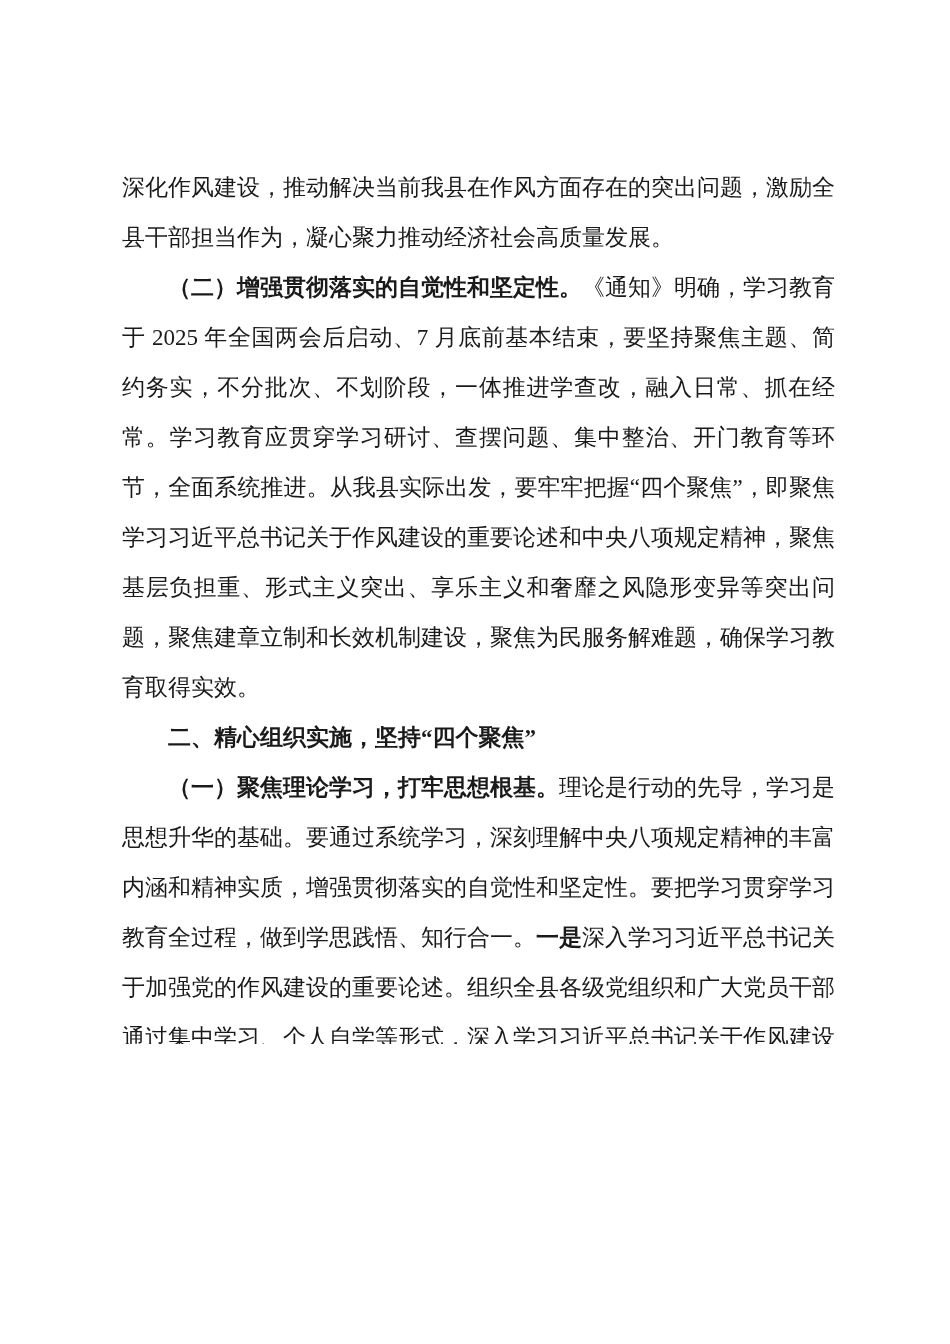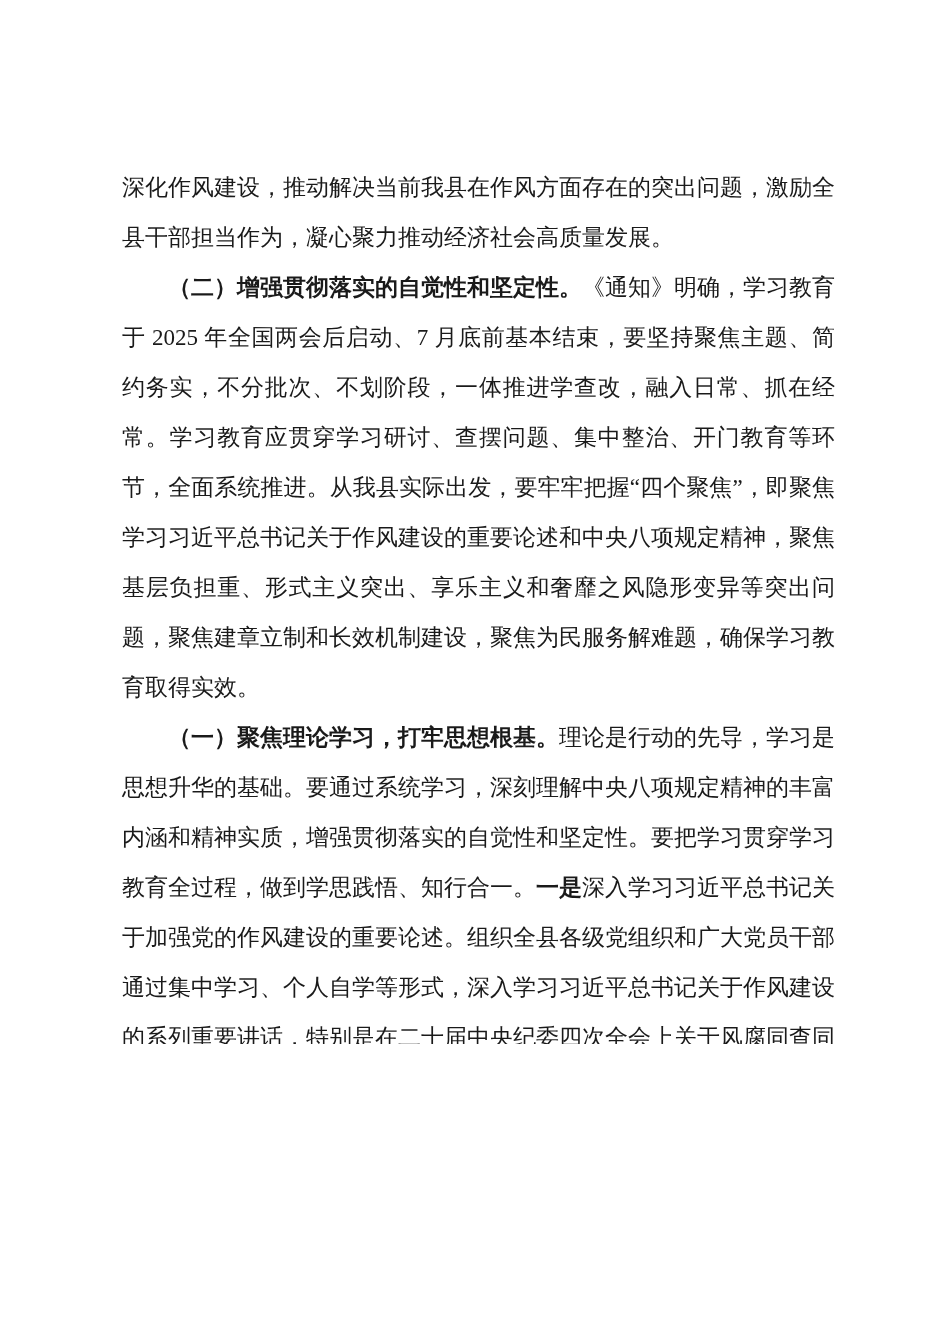--- a/index.html
+++ b/index.html
@@ -34,15 +34,16 @@
   .seg { font-weight: normal; }
   .seg.bold { font-weight: bold; }
 </style>
 </head>
 <body>
 
 <div class="page" style="background: rgb(255, 255, 255);">
   <div class="content" id="document-content" style="color: rgb(26, 26, 26);">
       <p class="para"><span class="seg">深化作风建设，推动解决当前我县在作风方面存在的突出问题，激励全县干部担当作为，凝心聚力推动经济社会高质量发展。</span></p>
       <p class="para indent"><span class="seg bold">（二）增强贯彻落实的自觉性和坚定性。</span><span class="seg">《通知》明确，学习教育于 2025 年全国两会后启动、7 月底前基本结束，要坚持聚焦主题、简约务实，不分批次、不划阶段，一体推进学查改，融入日常、抓在经常。学习教育应贯穿学习研讨、查摆问题、集中整治、开门教育等环节，全面系统推进。从我县实际出发，要牢牢把握“四个聚焦”，即聚焦学习习近平总书记关于作风建设的重要论述和中央八项规定精神，聚焦基层负担重、形式主义突出、享乐主义和奢靡之风隐形变异等突出问题，聚焦建章立制和长效机制建设，聚焦为民服务解难题，确保学习教育取得实效。</span></p>
+      <p class="para indent"><span class="seg bold">二、精心组织实施，坚持“四个聚焦”</span></p>
       <p class="para indent"><span class="seg bold">（一）聚焦理论学习，打牢思想根基。</span><span class="seg">理论是行动的先导，学习是思想升华的基础。要通过系统学习，深刻理解中央八项规定精神的丰富内涵和精神实质，增强贯彻落实的自觉性和坚定性。要把学习贯穿学习教育全过程，做到学思践悟、知行合一。</span><span class="seg bold">一是</span><span class="seg">深入学习习近平总书记关于加强党的作风建设的重要论述。组织全县各级党组织和广大党员干部通过集中学习、个人自学等形式，深入学习习近平总书记关于作风建设的系列重要讲话，特别是在二十届中央纪委四次全会上关于风腐同查同治的重要论述，深刻领悟“两个确立”的决定性意义。</span><span class="seg bold">二是</span><span class="seg">系统学习中</span></p>
     </div>
 </div>
 
 </body></html>

